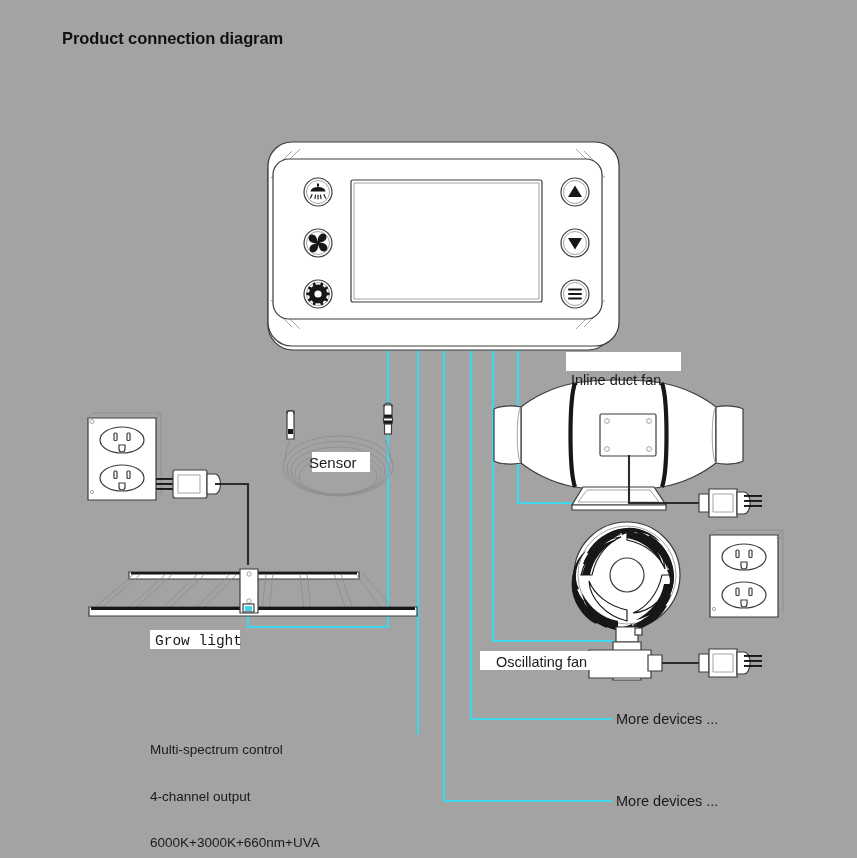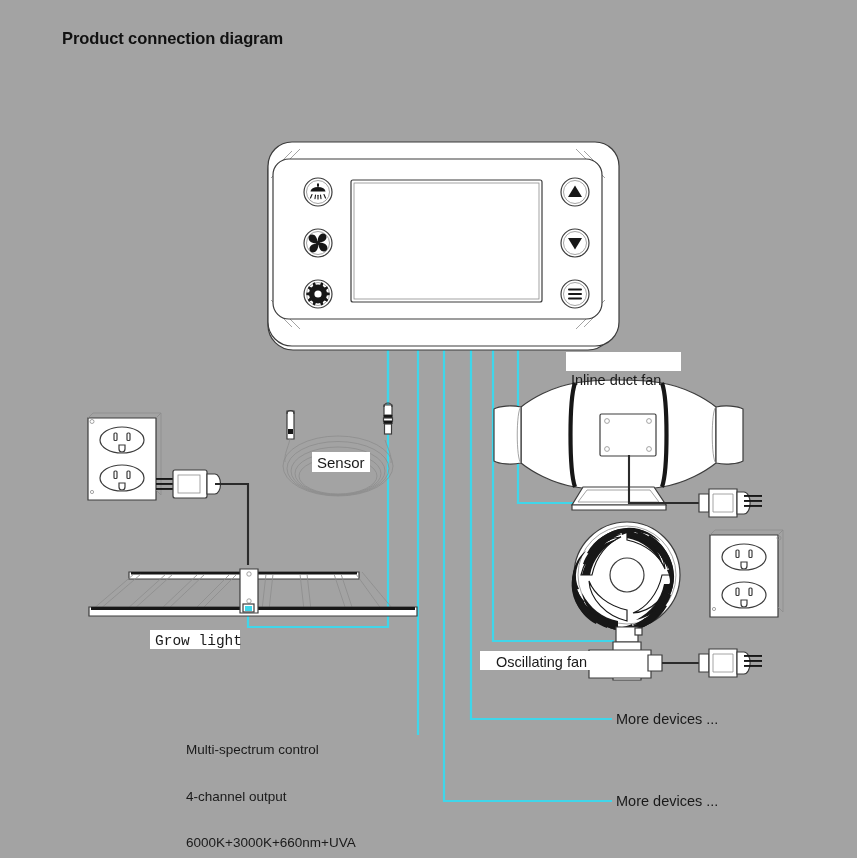--- a/index.html
+++ b/index.html
@@ -28,35 +28,35 @@
     width:857px; height:858px;
   }
 
   .lbl{
     position:absolute;
     font-size:14.5px;
     color:#1a1a1a;
     white-space:nowrap;
   }
   .lbl-inline-duct{ left:571px; top:356px;margin-top:16px; }
-  .lbl-sensor{ left:317px; top:454px; font-size:15px;}
+  .lbl-sensor{ left:309px; top:454px; font-size:15px;}
   .lbl-grow{ left:155px; top:633px;font-family:Liberation Mono, monospace; }
   .lbl-osc{ left:496px; top:654px; }
   .lbl-more1{ left:616px; top:711px; }
   .lbl-more2{ left:616px; top:793px; }
 
   .spec{
     position:absolute;
     left:150px; top:711px;
     font-size:13.5px;
     line-height:15.5px;
     color:#1a1a1a;
     white-space:pre;
   }
-  .spec div{white-space:nowrap;margin-left:36px;}
+  .spec div{white-space:nowrap;}
 </style>
 </head>
 <body>
 
 <div id="page">
 
   <div class="title">Product connection diagram</div>
 
   <svg class="diagram" viewBox="0 0 857 858">
     <defs>

